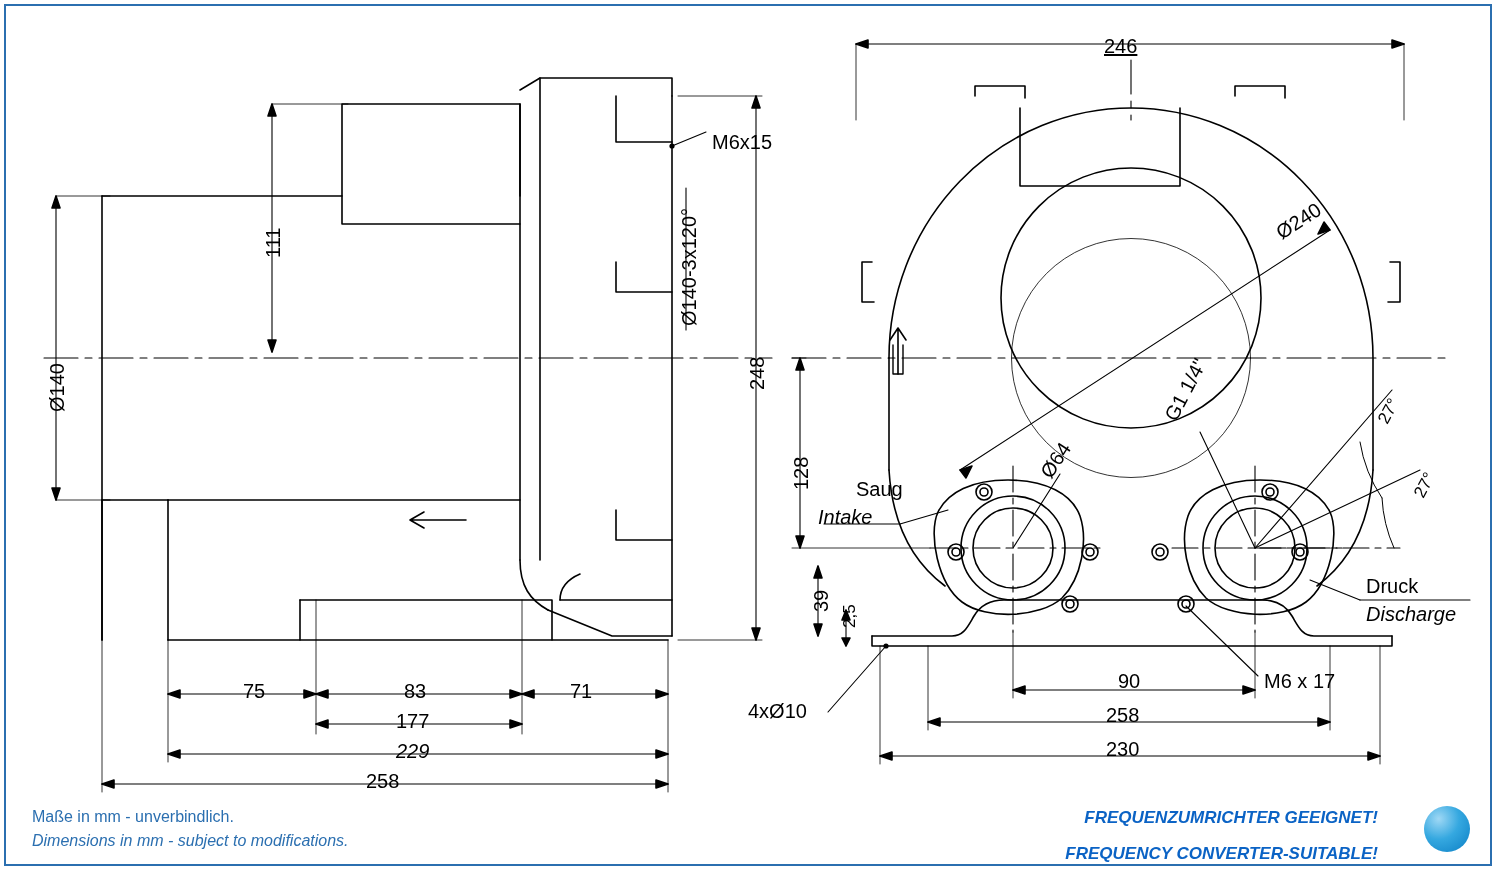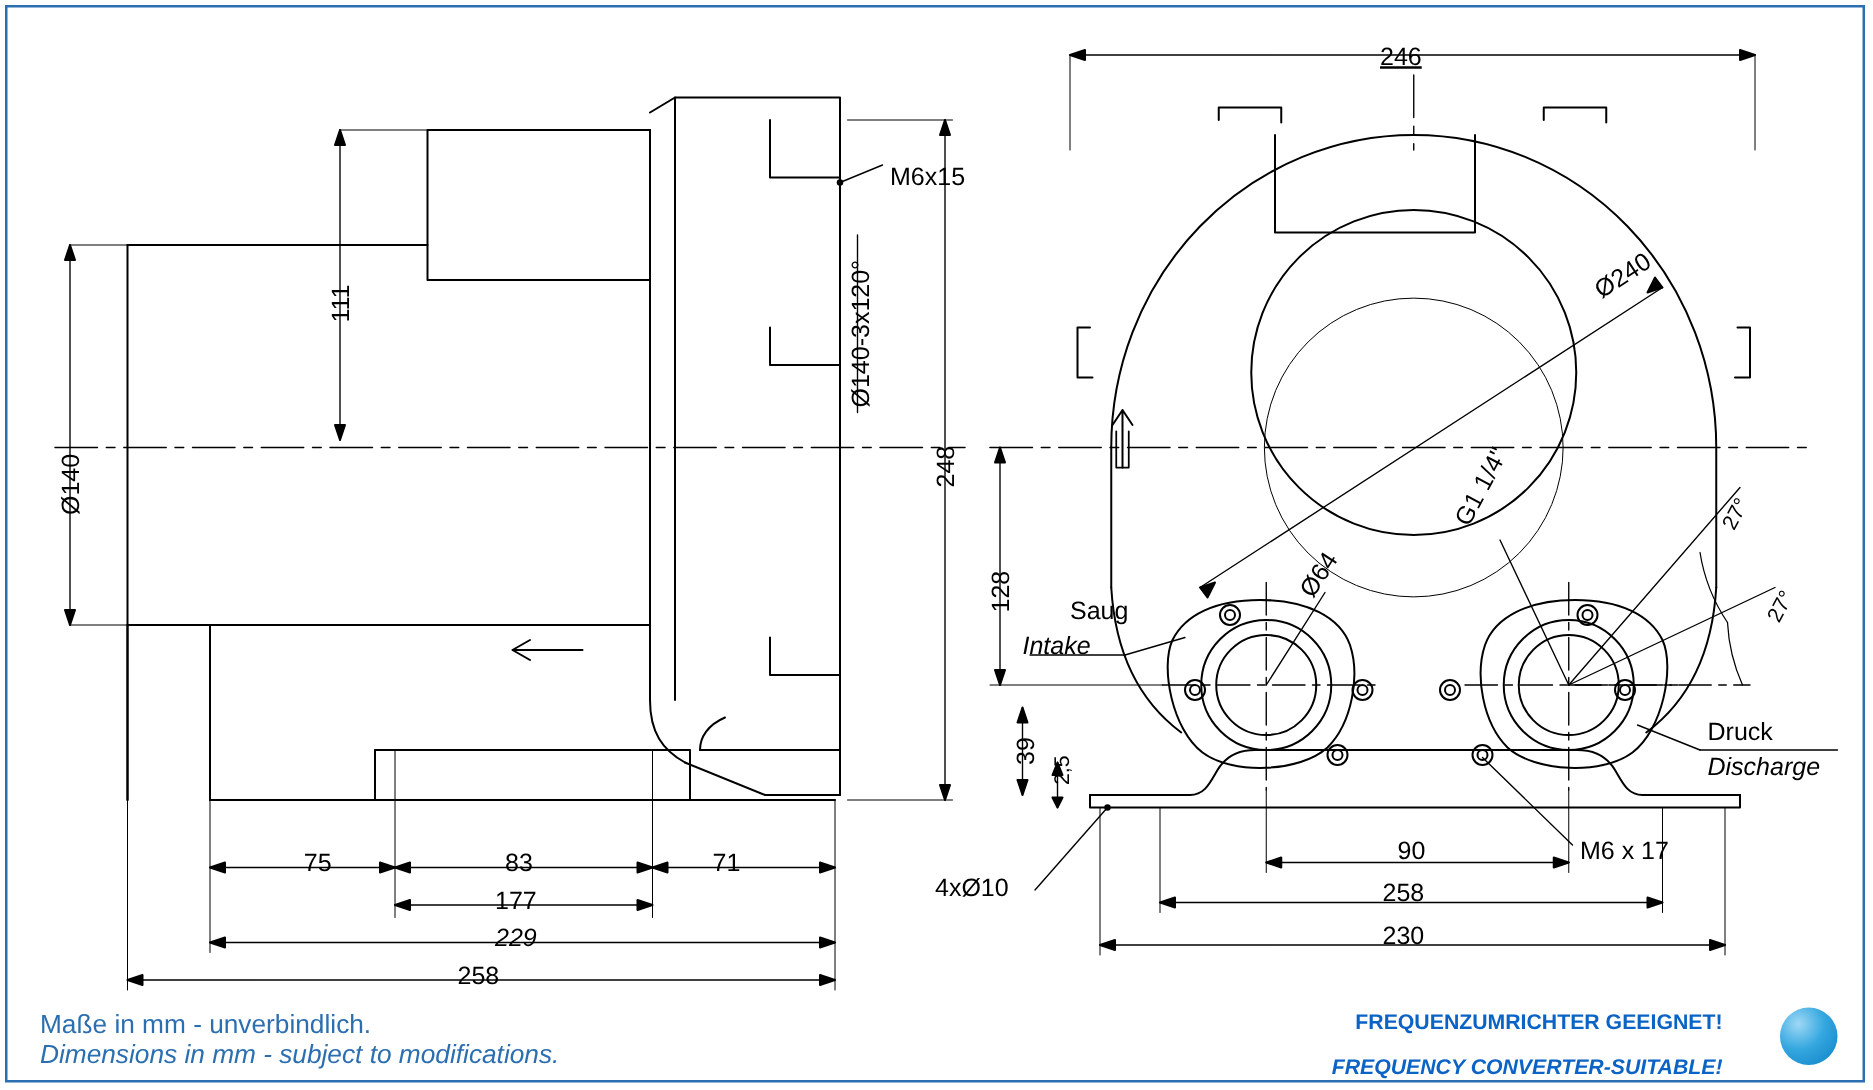--- a/index.html
+++ b/index.html
@@ -3,21 +3,21 @@
 <meta charset="utf-8">
 <style>
   html,body{margin:0;padding:0;background:#ffffff;}
   body{font-family:"Liberation Sans", sans-serif;}
   #sheet{position:relative;width:1498px;height:872px;background:#fff;overflow:hidden;}
   #border{position:absolute;left:4px;top:4px;width:1488px;height:862px;border:2px solid #2b6fb0;box-sizing:border-box;}
   svg#draw{position:absolute;left:0;top:0;width:1498px;height:872px;}
   .lbl{position:absolute;font-family:"Liberation Sans", sans-serif;font-size:20px;color:#000;white-space:nowrap;}
   .lbl.sm{font-size:17px;}
   .rot90{transform:rotate(-90deg);transform-origin:left top;}
-  .note{position:absolute;font-size:21px;color:#2b6fb0;white-space:nowrap;}
+  .note{position:absolute;font-size:16px;color:#2b6fb0;white-space:nowrap;}
   .note.it{font-style:italic;}
   .fc{position:absolute;font-size:17px;font-weight:bold;color:#0b63c5;white-space:nowrap;text-align:right;}
   .fc.it{font-style:italic;}
   .ball{position:absolute;width:46px;height:46px;border-radius:50%;background:radial-gradient(circle at 32% 28%, #9fd8f5 0%, #35a8e0 45%, #0b7ec4 100%);}
 </style>
 </head>
 <body>
 
 <div id="sheet">
   <div id="border"></div>
@@ -247,16 +247,16 @@
   <div class="lbl" style="left:748px;top:700px;">4xØ10</div>
   <div class="lbl" style="left:1264px;top:670px;">M6 x 17</div>
 
   <div class="lbl" style="left:818px;top:478px;margin-left:38px;">Saug</div>
   <div class="lbl" style="left:818px;top:506px;font-style:italic;">Intake</div>
   <div class="lbl" style="left:1366px;top:575px;">Druck</div>
   <div class="lbl" style="left:1366px;top:603px;font-style:italic;">Discharge</div>
 
   <div class="note" style="left:32px;top:808px;">Maße in mm - unverbindlich.</div>
   <div class="note it" style="left:32px;top:832px;">Dimensions in mm - subject to modifications.</div>
-  <div class="fc" style="right:120px;top:808px;">FREQUENZUMRICHTER GEEIGNET!</div>
+  <div class="fc" style="right:120px;top:808px;font-style:italic;">FREQUENZUMRICHTER GEEIGNET!</div>
   <div class="fc it" style="right:120px;top:832px;margin-top:12px;">FREQUENCY CONVERTER-SUITABLE!</div>
   <div class="ball" style="left:1424px;top:806px;"></div>
 </div>
 
 </body></html>

